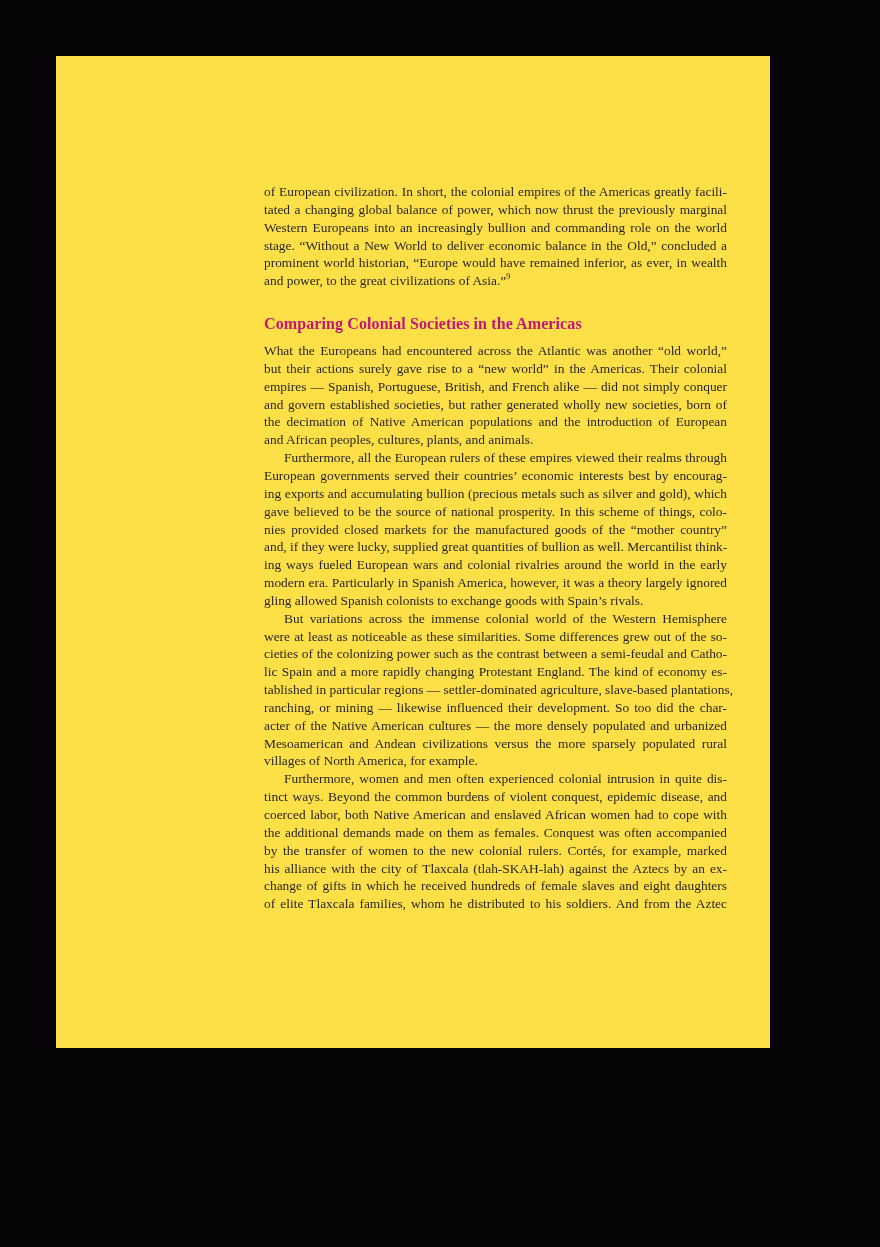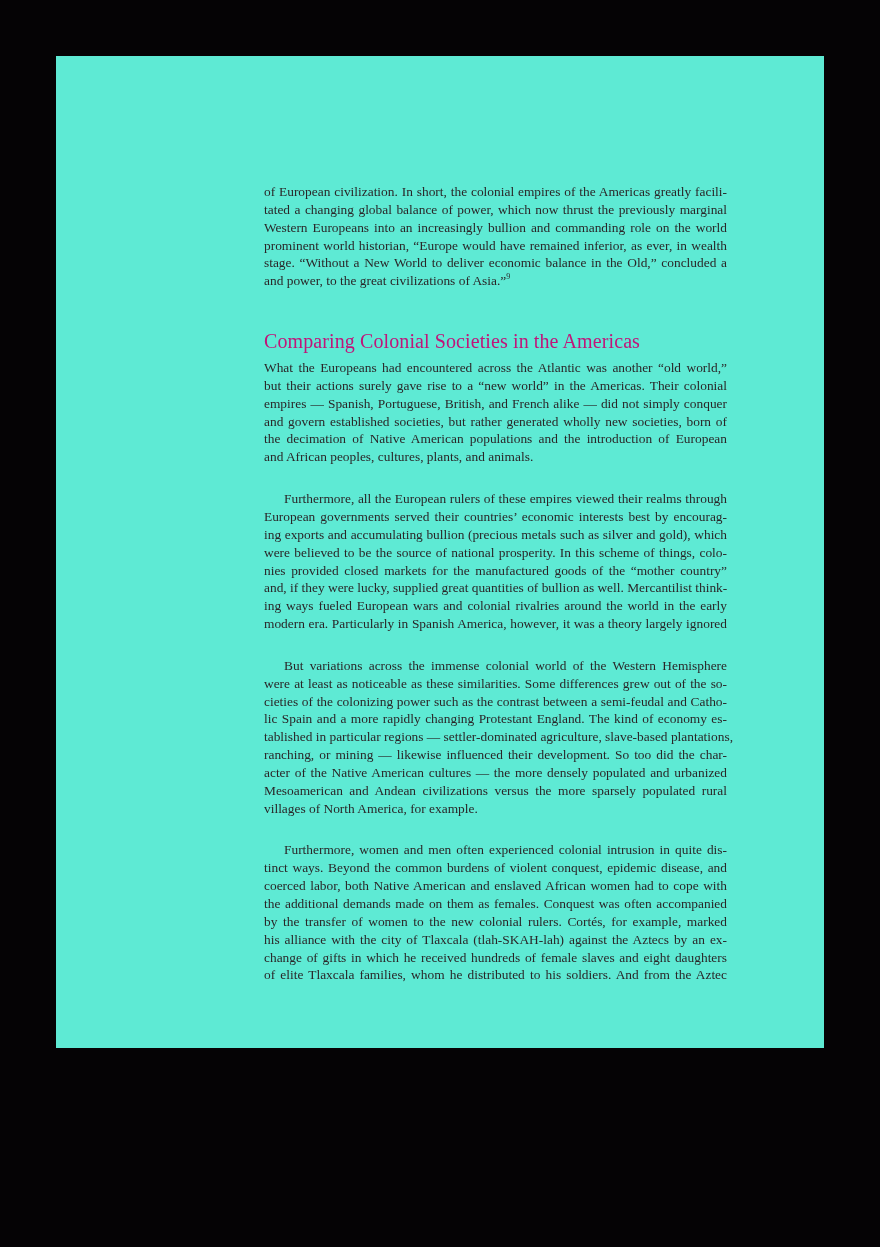--- a/index.html
+++ b/index.html
@@ -11,23 +11,23 @@
       width: 880px;
       height: 1247px;
       position: relative;
       overflow: hidden;
       font-family: "Liberation Serif", "DejaVu Serif", serif;
     }
     .page {
       position: absolute;
       left: 56px;
       top: 56px;
-      width: 768px;
+      width: 714px;
       height: 992px;
-      background: #5eead4;
+      background: #fde047;
     }
     .text-block {
       position: absolute;
       left: 208px;
       top: 127px;
       width: 463px;
       color: #2a2628;
       font-size: 13.4px;
       line-height: 17.85px;
     }
@@ -44,72 +44,72 @@
       display: block;
       text-align: justify;
       text-align-last: justify;
       white-space: nowrap;
     }
     .line.last {
       text-align-last: left;
     }
     .para.indent .line:first-child {
       padding-left: 20px;
-      margin-top: 24px;
     }
     .para.indent { text-indent: 0; }
     sup.fn {
       font-size: 8px;
       line-height: 0;
       vertical-align: 6px;
     }
     .heading {
-      margin: 38px 0 5px 0;
+      margin: 21px 0 5px 0;
       color: #c0157a;
-      font-size: 20px;
+      font-size: 16px;
       line-height: 26px;
-      font-weight: normal;
+      font-weight: bold;
       letter-spacing: 0.1px;
     }
   </style>
 </head>
 <body>
 
 <div class="page">
   <div class="text-block">
 
     <p class="para">
       <span class="line">of European civilization. In short, the colonial empires of the Americas greatly facili-</span>
       <span class="line">tated a changing global balance of power, which now thrust the previously marginal</span>
       <span class="line">Western Europeans into an increasingly bullion and commanding role on the world</span>
+      <span class="line">stage. “Without a New World to deliver economic balance in the Old,” concluded a</span>
       <span class="line">prominent world historian, “Europe would have remained inferior, as ever, in wealth</span>
-      <span class="line">stage. “Without a New World to deliver economic balance in the Old,” concluded a</span>
       <span class="line last"><span>and power, to the great civilizations of Asia.”</span><sup class="fn">9</sup></span>
     </p>
 
     <h2 class="heading">Comparing Colonial Societies in the Americas</h2>
 
     <p class="para">
       <span class="line">What the Europeans had encountered across the Atlantic was another “old world,”</span>
       <span class="line">but their actions surely gave rise to a “new world” in the Americas. Their colonial</span>
       <span class="line">empires — Spanish, Portuguese, British, and French alike — did not simply conquer</span>
       <span class="line">and govern established societies, but rather generated wholly new societies, born of</span>
       <span class="line">the decimation of Native American populations and the introduction of European</span>
       <span class="line last">and African peoples, cultures, plants, and animals.</span>
     </p>
 
     <p class="para indent">
       <span class="line">Furthermore, all the European rulers of these empires viewed their realms through</span>
       <span class="line">European governments served their countries’ economic interests best by encourag-</span>
       <span class="line">ing exports and accumulating bullion (precious metals such as silver and gold), which</span>
-      <span class="line">were believed to be the source of national prosperity. In this scheme of things, colo-</span>
+      <span class="line">gave believed to be the source of national prosperity. In this scheme of things, colo-</span>
       <span class="line">nies provided closed markets for the manufactured goods of the “mother country”</span>
       <span class="line">and, if they were lucky, supplied great quantities of bullion as well. Mercantilist think-</span>
       <span class="line">ing ways fueled European wars and colonial rivalries around the world in the early</span>
       <span class="line">modern era. Particularly in Spanish America, however, it was a theory largely ignored</span>
+      <span class="line last">gling allowed Spanish colonists to exchange goods with Spain’s rivals.</span>
     </p>
 
     <p class="para indent">
       <span class="line">But variations across the immense colonial world of the Western Hemisphere</span>
       <span class="line">were at least as noticeable as these similarities. Some differences grew out of the so-</span>
       <span class="line">cieties of the colonizing power such as the contrast between a semi-feudal and Catho-</span>
       <span class="line">lic Spain and a more rapidly changing Protestant England. The kind of economy es-</span>
       <span class="line">tablished in particular regions — settler-dominated agriculture, slave-based plantations,</span>
       <span class="line">ranching, or mining — likewise influenced their development. So too did the char-</span>
       <span class="line">acter of the Native American cultures — the more densely populated and urbanized</span>

